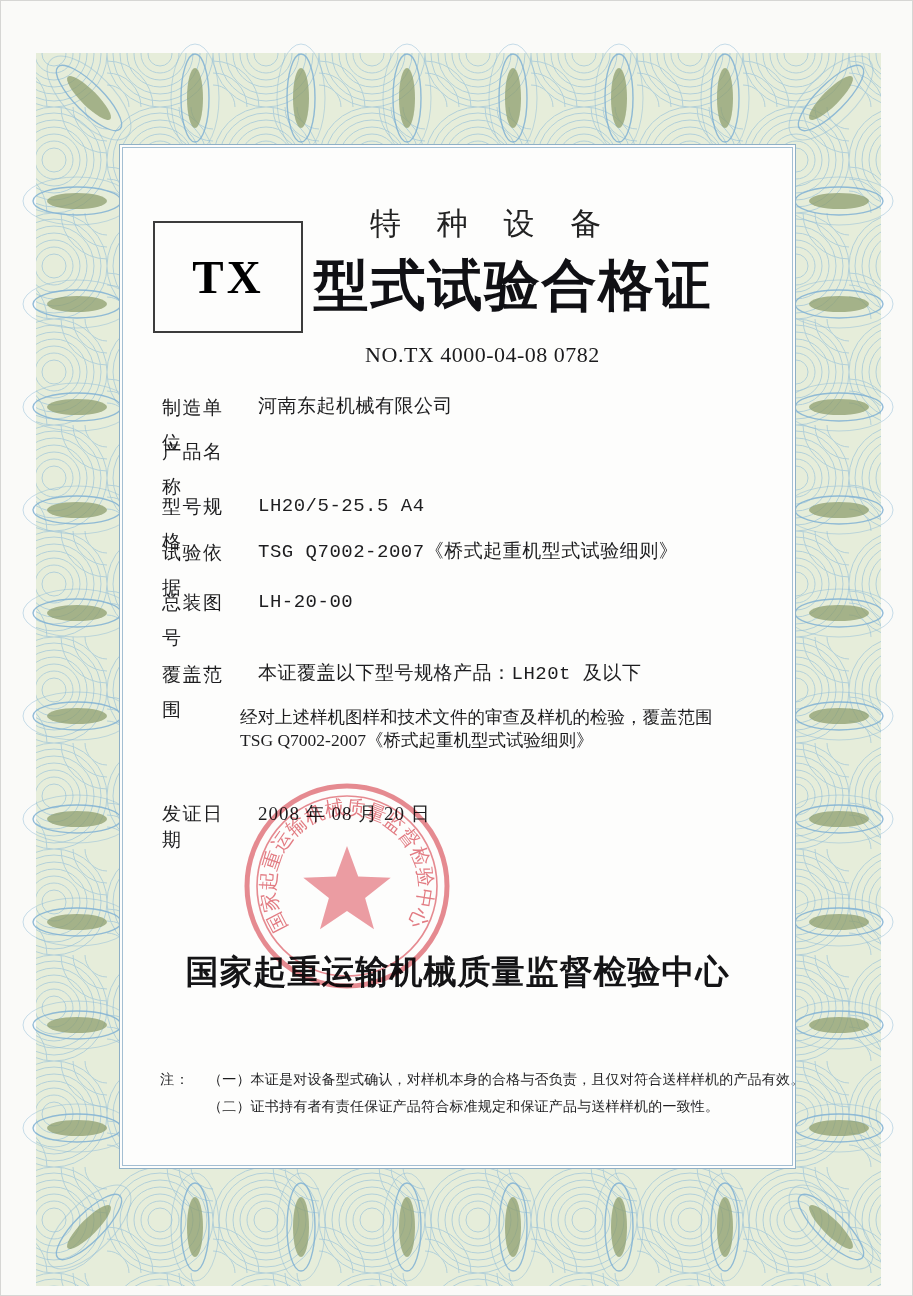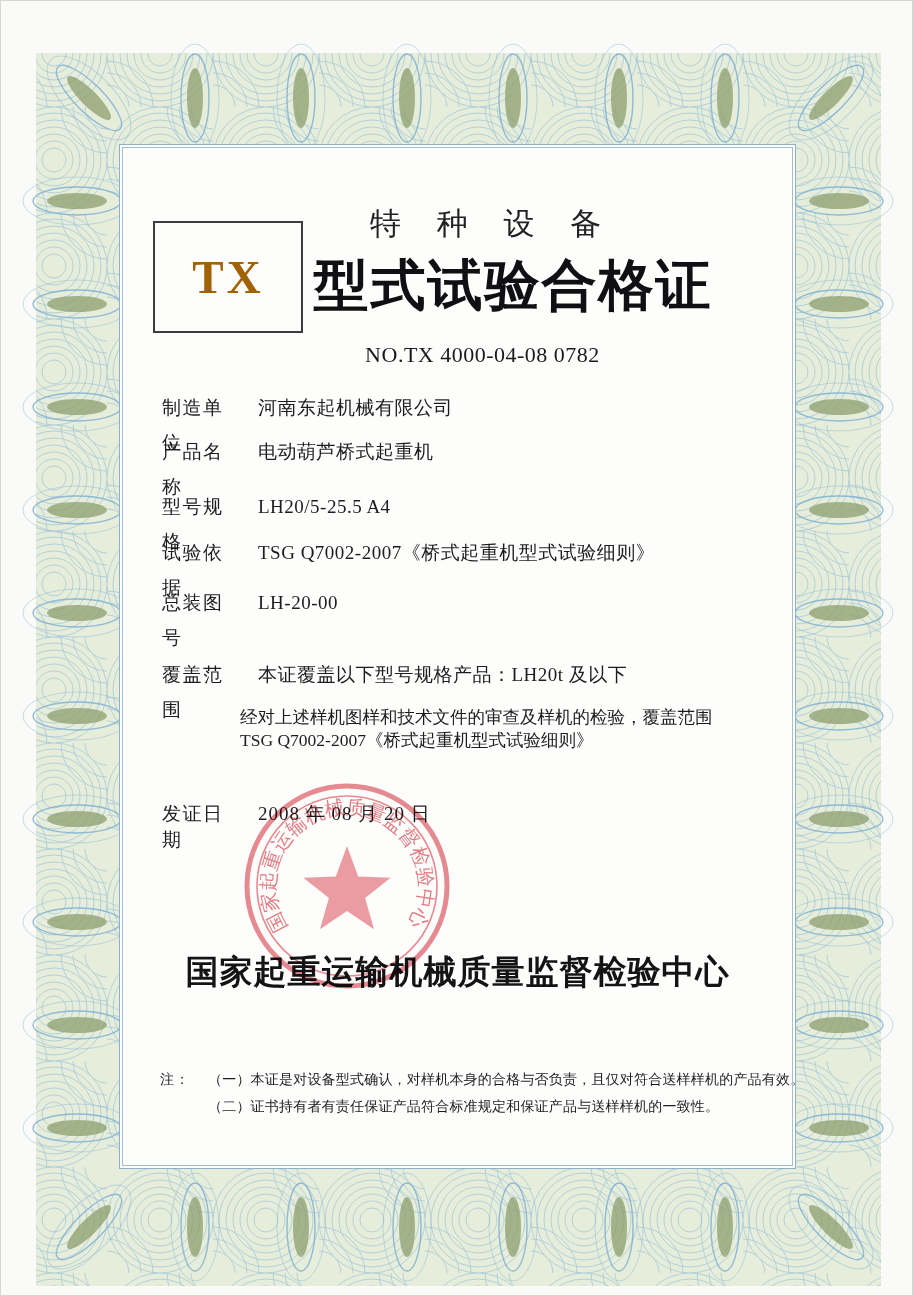--- a/index.html
+++ b/index.html
@@ -13,32 +13,32 @@
     position:absolute;left:118px;top:143px;width:677px;height:1025px;
     background:#fdfdfc;border:1px solid #8fb0c6;box-sizing:border-box;
   }
   .paper::after{content:"";position:absolute;inset:2px;border:1px solid #a3bed2;pointer-events:none;}
   .content{position:absolute;inset:0;}
 
   .tx-box{
     position:absolute;left:33px;top:76px;width:146px;height:108px;
     border:2px solid #3c3c3c;display:flex;align-items:center;justify-content:center;background:#fdfdfc;
   }
-  .tx-box span{font-size:47px;font-weight:bold;color:#a16207;letter-spacing:3px;text-align:center;}
+  .tx-box span{font-size:47px;font-weight:bold;color:#000000;letter-spacing:3px;text-align:center;}
 
   .title-small{position:absolute;left:70px;right:0;top:58px;text-align:center;
     font-size:31px;letter-spacing:14px;color:#222;}
   .title-main{position:absolute;left:111px;right:0;top:104px;text-align:center;
     font-size:55px;font-weight:bold;letter-spacing:2px;color:#101014;}
   .cert-no{position:absolute;left:50px;right:0;top:197px;text-align:center;
     font-size:22px;letter-spacing:0.5px;color:#1a1a1c;}
 
   .row{position:absolute;left:42px;right:6px;display:flex;font-size:19px;line-height:35px;}
   .row .label{width:80px;flex:none;letter-spacing:1.5px;}
-  .row .value{margin-left:16px;letter-spacing:0.5px;}
+  .row .value{margin-left:16px;letter-spacing:0.5px;font-family:Liberation Mono, monospace;}
   .r0{top:245px}.r1{top:289px}.r2{top:344px}.r3{top:390px}.r4{top:440px}.r5{top:512px}
 
   .statement{position:absolute;left:120px;right:30px;top:561px;font-size:17.5px;line-height:23px;color:#1d1d1f;}
 
   .date-row{position:absolute;left:42px;top:656px;display:flex;font-size:19px;}
   .date-row .label{width:80px;flex:none;letter-spacing:1.5px;}
   .date-row .value{margin-left:16px;letter-spacing:1px;}
 
   .stamp-svg{position:absolute;left:115px;top:629px;mix-blend-mode:multiply;opacity:0.88;}
 
@@ -275,21 +275,20 @@
       <div class="title-small">特 种 设 备</div>
       <div class="title-main">型式试验合格证</div>
       <div class="cert-no">NO.TX 4000-04-08 0782</div>
 
       <div class="row r0">
         <span class="label">制造单位</span>
         <span class="value">河南东起机械有限公司</span>
       </div>
       <div class="row r1">
         <span class="label">产品名称</span>
-        <span class="value">电动葫芦桥式起重机</span>
       </div>
       <div class="row r2">
         <span class="label">型号规格</span>
         <span class="value">LH20/5-25.5 A4</span>
       </div>
       <div class="row r3">
         <span class="label">试验依据</span>
         <span class="value">TSG Q7002-2007《桥式起重机型式试验细则》</span>
       </div>
       <div class="row r4">

